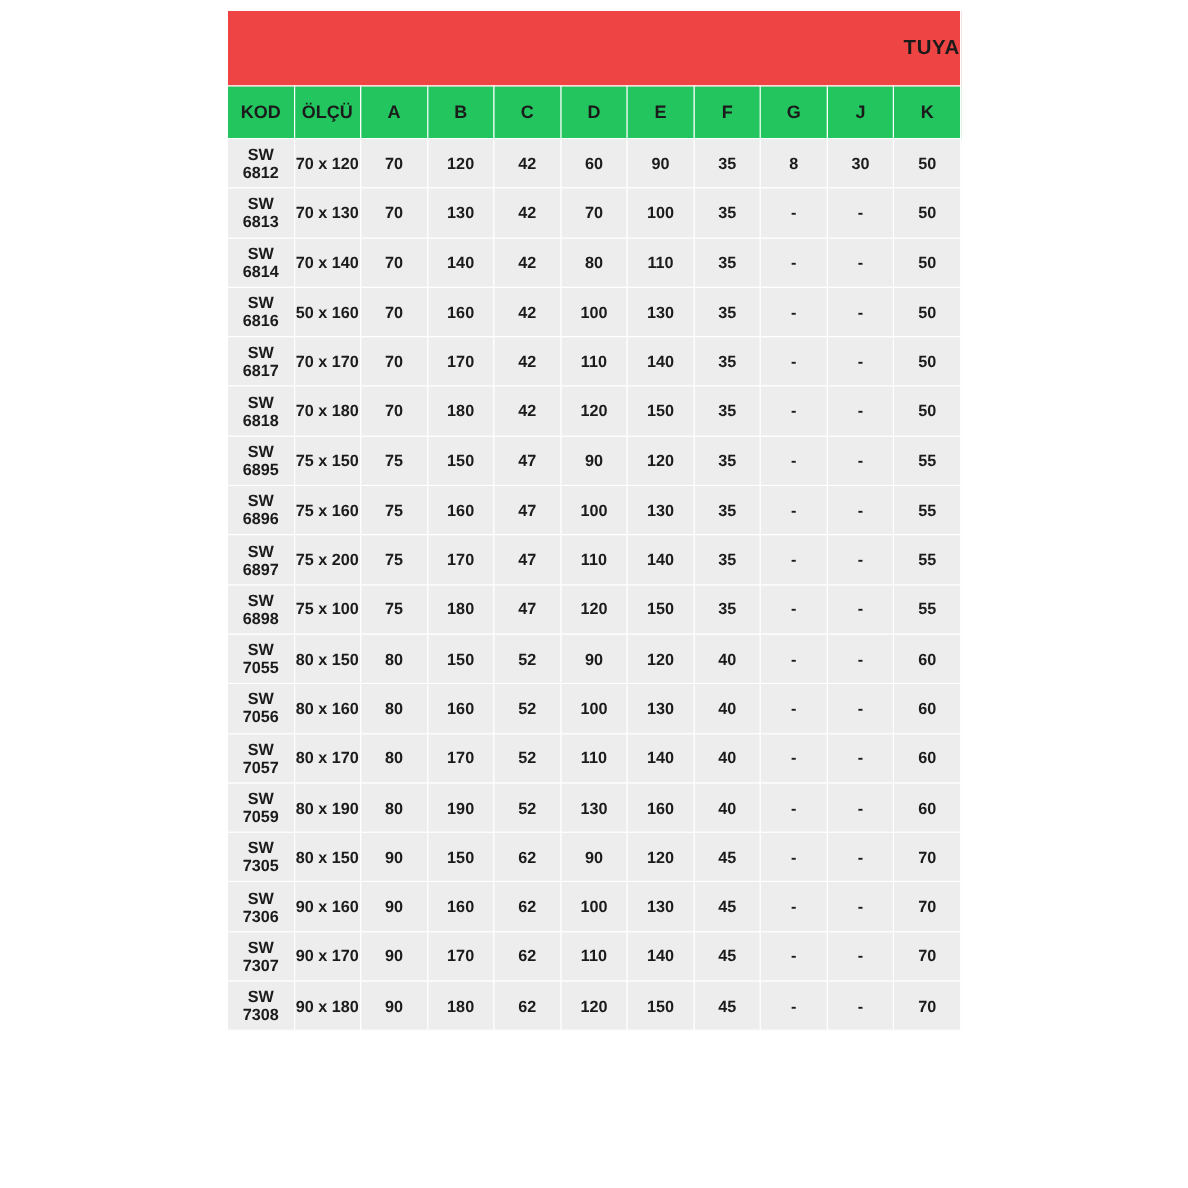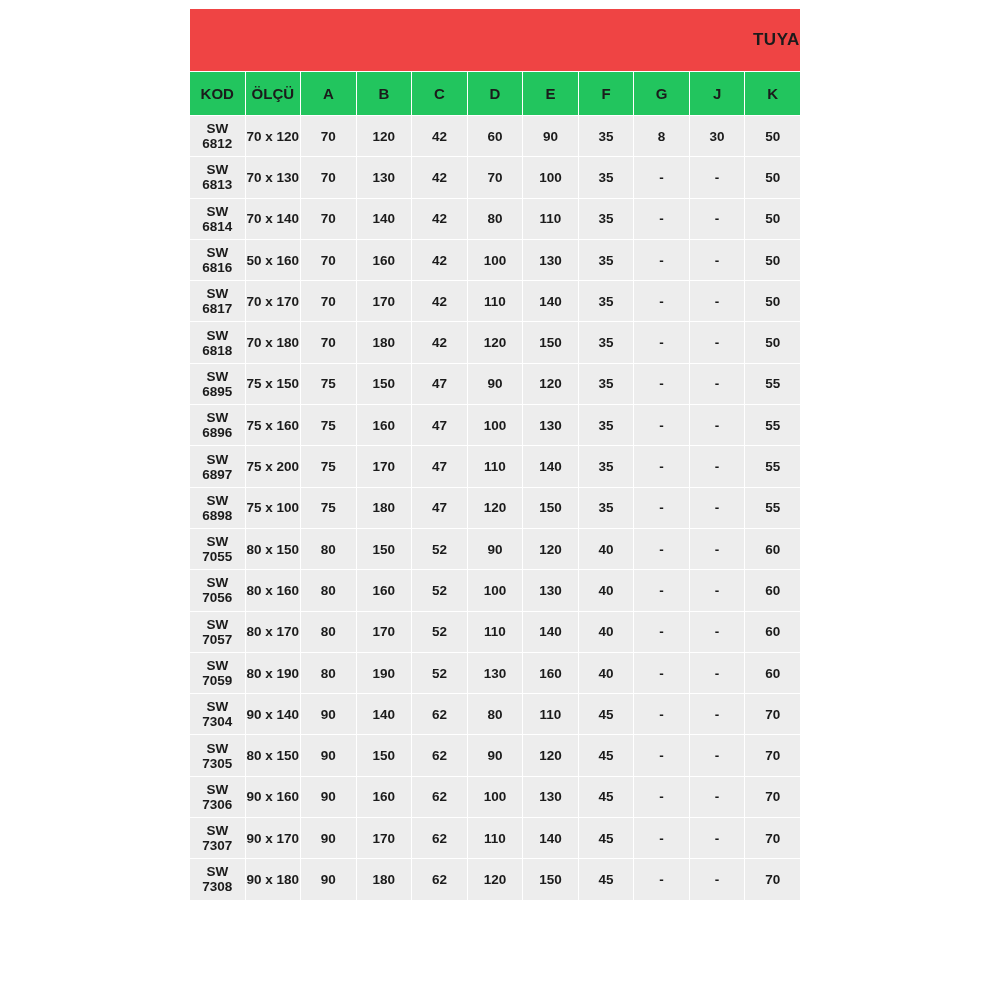--- a/index.html
+++ b/index.html
@@ -262,33 +262,20 @@
           <td class="c-b">190</td>
           <td class="c-c">52</td>
           <td class="c-d">130</td>
           <td class="c-e">160</td>
           <td class="c-f">40</td>
           <td class="c-g">-</td>
           <td class="c-j">-</td>
           <td class="c-k">60</td>
         </tr>
         <tr class="data-row">
-          <td class="kod">SW 7304</td>
-          <td class="olcu">90 x 140</td>
-          <td class="c-a">90</td>
-          <td class="c-b">140</td>
-          <td class="c-c">62</td>
-          <td class="c-d">80</td>
-          <td class="c-e">110</td>
-          <td class="c-f">45</td>
-          <td class="c-g">-</td>
-          <td class="c-j">-</td>
-          <td class="c-k">70</td>
-        </tr>
-        <tr class="data-row">
           <td class="kod">SW 7305</td>
           <td class="olcu">80 x 150</td>
           <td class="c-a">90</td>
           <td class="c-b">150</td>
           <td class="c-c">62</td>
           <td class="c-d">90</td>
           <td class="c-e">120</td>
           <td class="c-f">45</td>
           <td class="c-g">-</td>
           <td class="c-j">-</td>

